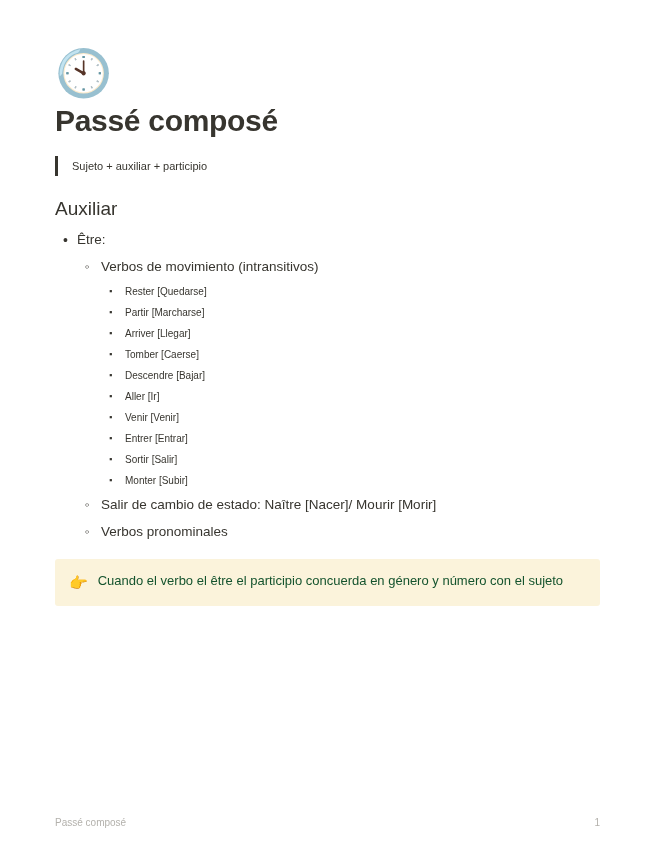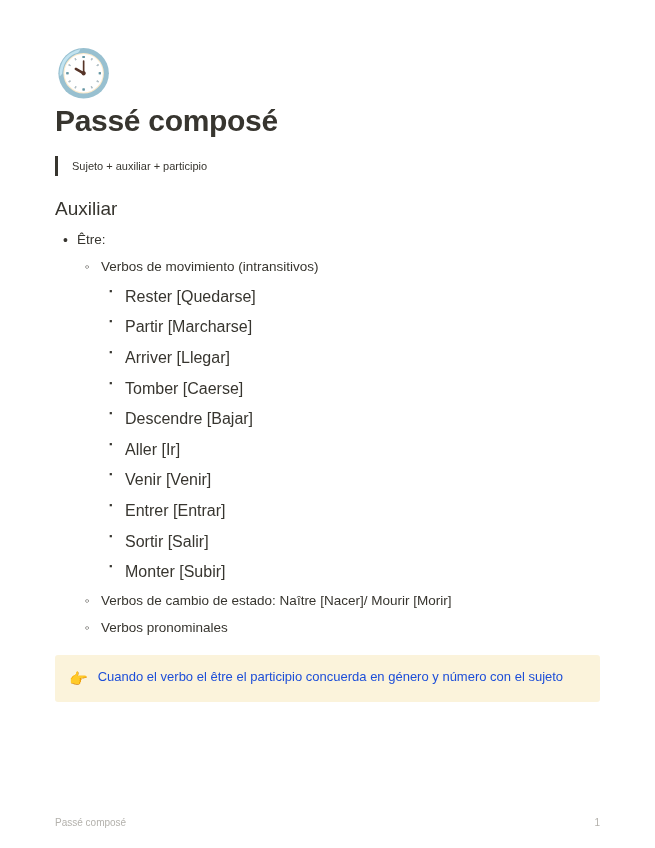--- a/index.html
+++ b/index.html
@@ -71,21 +71,21 @@
       content: "◦";
       position: absolute;
       left: 8px;
       top: 0;
       font-size: 13px;
     }
     ul.level-3 {
       margin-top: 6px;
     }
     ul.level-3 > li {
-      font-size: 16px;
+      font-size: 10px;
       line-height: 1.6;
       padding-left: 24px;
       position: relative;
       margin-bottom: 5px;
     }
     ul.level-3 > li::before {
       content: "▪";
       position: absolute;
       left: 8px;
       top: 0;
@@ -99,21 +99,21 @@
       gap: 10px;
       margin-top: 16px;
       font-size: 13px;
       line-height: 1.45;
     }
     .callout-icon {
       flex-shrink: 0;
       font-size: 15px;
     }
     .callout-text {
-      color: #1d4ed8;
+      color: #14532d;
     }
     .footer {
       position: absolute;
       bottom: 20px;
       left: 55px;
       right: 55px;
       display: flex;
       justify-content: space-between;
       font-size: 10px;
       color: #b3b1ac;
@@ -144,21 +144,21 @@
           <li>Arriver [Llegar]</li>
           <li>Tomber [Caerse]</li>
           <li>Descendre [Bajar]</li>
           <li>Aller [Ir]</li>
           <li>Venir [Venir]</li>
           <li>Entrer [Entrar]</li>
           <li>Sortir [Salir]</li>
           <li>Monter [Subir]</li>
         </ul>
       </li>
-      <li>Verbos de cambio de estado: Naître [Nacer]/ Mourir [Morir]</li>
+      <li>Salir de cambio de estado: Naître [Nacer]/ Mourir [Morir]</li>
       <li>Verbos pronominales</li>
     </ul>
   </li>
 </ul>
 
 <div class="callout">
   <span class="callout-icon">👉</span>
   <span class="callout-text">Cuando el verbo el être el participio concuerda en género y número con el sujeto</span>
 </div>
 

